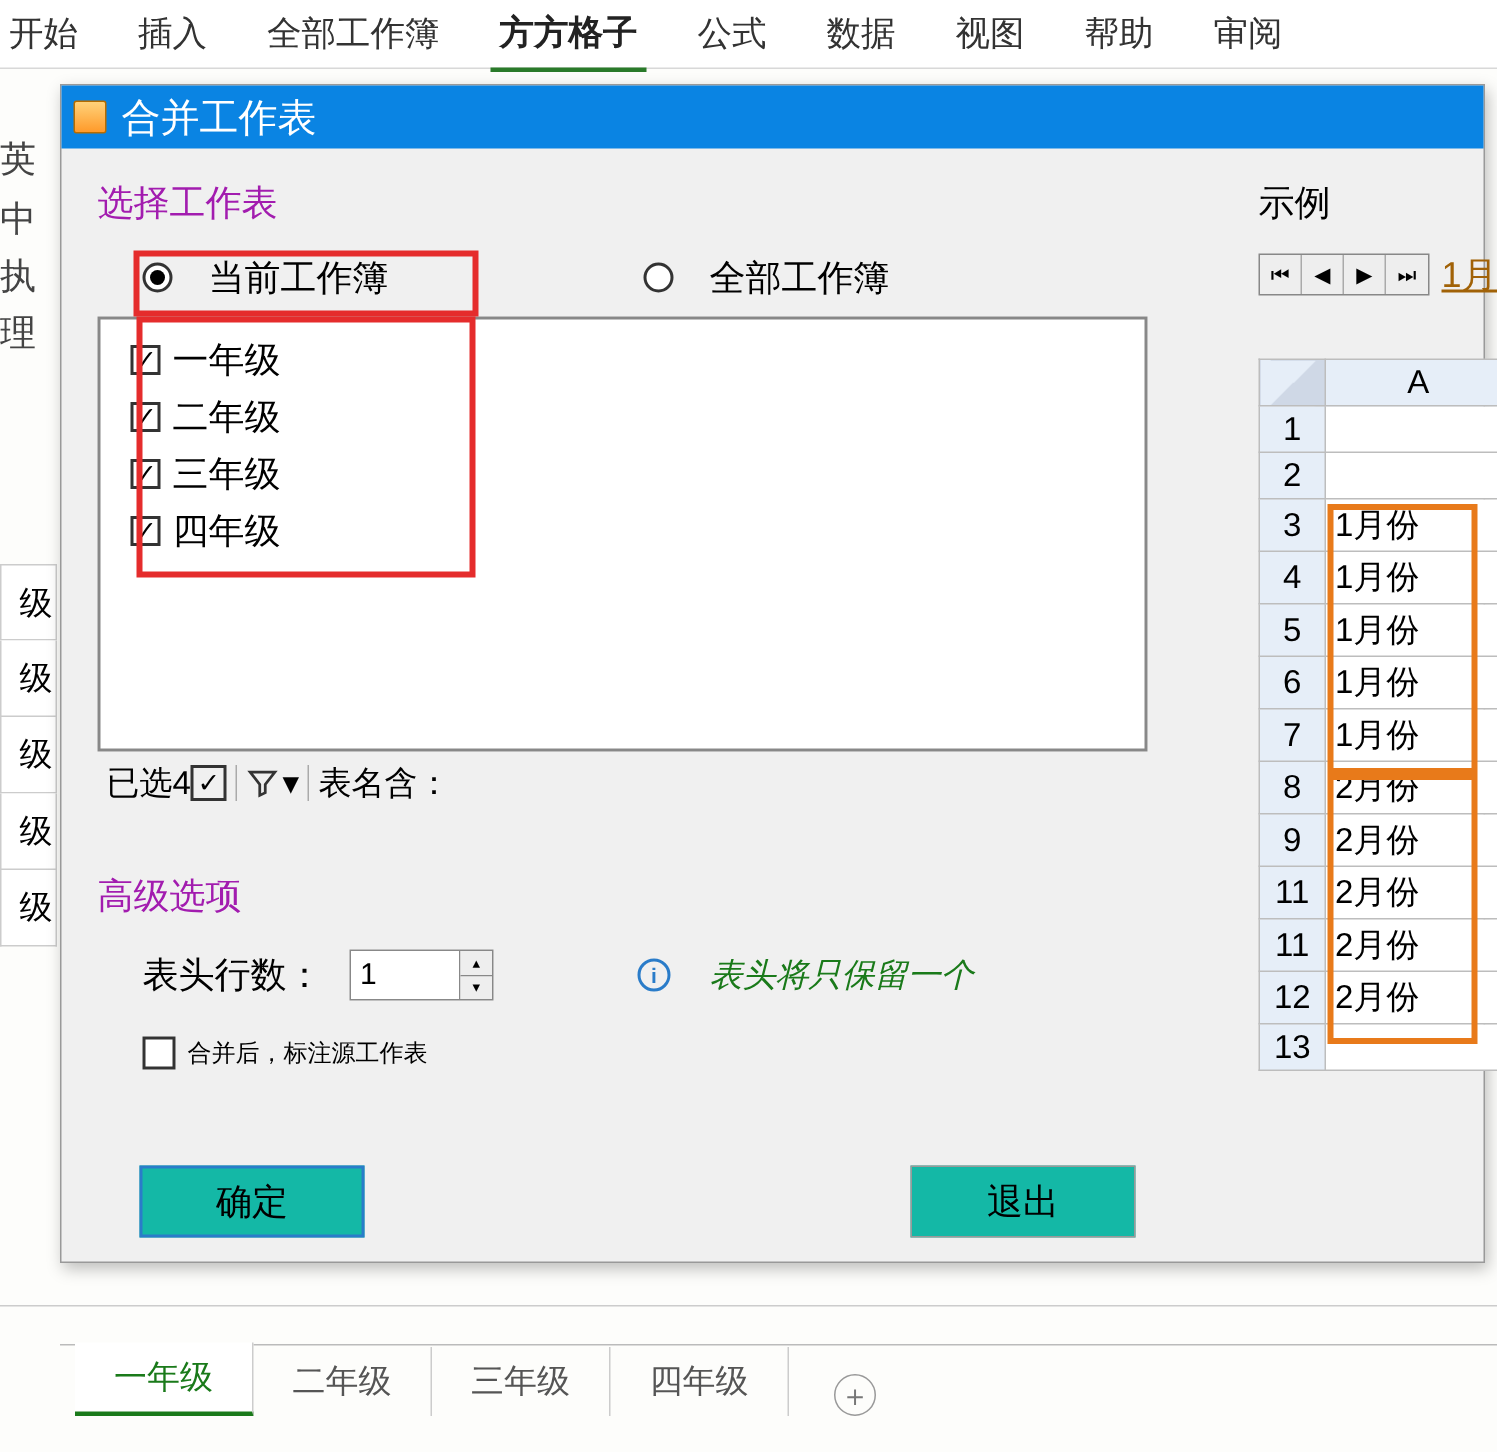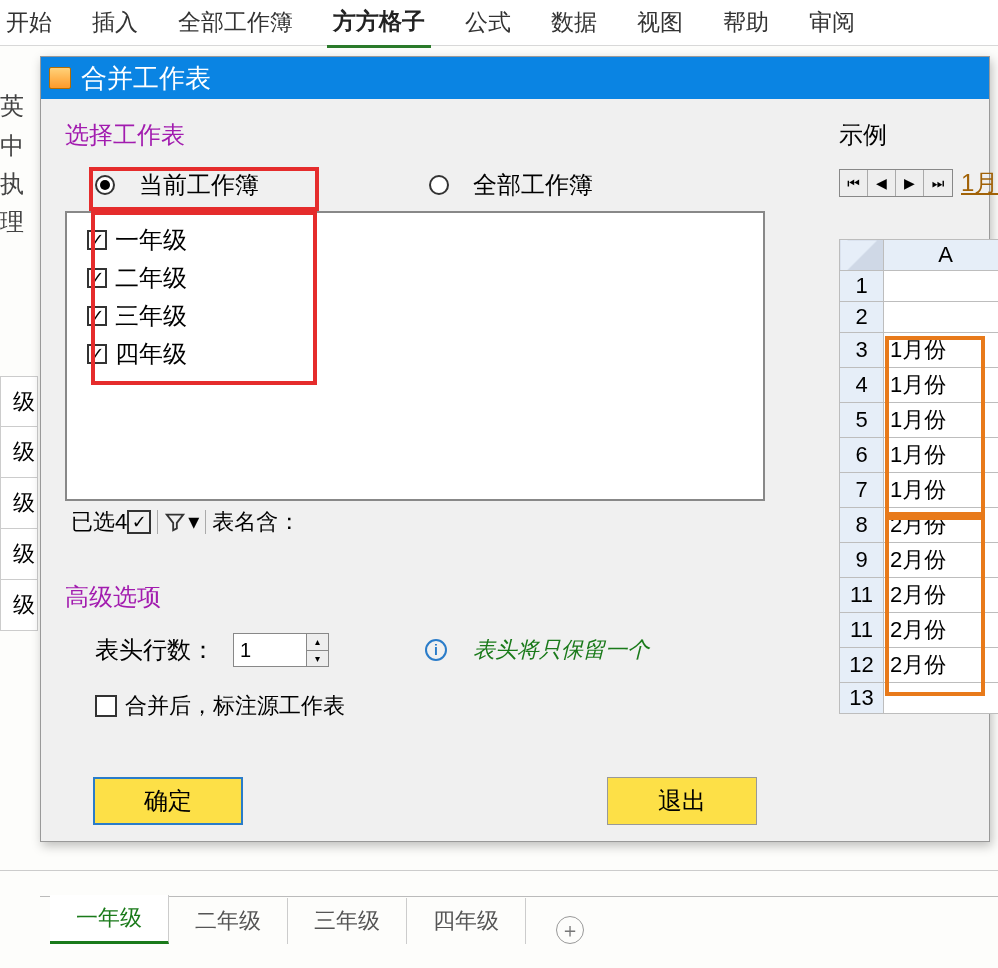--- a/index.html
+++ b/index.html
@@ -126,26 +126,26 @@
 
     
     .advanced { position:absolute; top: 482px; left: 24px; width:720px; }
     .advanced .hdr-row { font-size:24px; margin: 20px 0 0 30px; display:flex; align-items:center; gap:18px;}
     .numbox { width:96px; height:34px; border:1px solid #888; background:#fff; display:flex; align-items:center; padding-left:6px; font-size:20px; position:relative;}
     .spinner { position:absolute; right:0; top:0; bottom:0; width:22px; display:flex; flex-direction:column; border-left:1px solid #888;}
     .spinner div { flex:1; display:flex; align-items:center; justify-content:center; font-size:10px; background:#eee; border-bottom:1px solid #888;}
     .spinner div:last-child { border-bottom:none;}
     .info-icon { width:22px; height:22px; border-radius:50%; border:2px solid #2a7cc9; color:#2a7cc9; font-weight:bold; display:inline-flex; align-items:center; justify-content:center; font-size:14px; margin-right:8px;}
     .green-text { color:#1a7a1a; font-size:22px;font-style:italic;}
-    .chk-row { margin: 24px 0 16px 30px; display:flex; align-items:center; gap:8px; font-size:22px;}
+    .chk-row { margin: 24px 0 16px 30px; display:flex; align-items:center; gap:8px; font-size:16px;}
     .chk2 { width:22px; height:22px; border:2px solid #333; background:#fff;}
 
     
     .btn-row { position:absolute; top: 678px; left:24px; width:720px; display:flex; justify-content:space-between; padding:0 28px;}
-    .btn { width:150px; height:48px; border:1px solid #999; background:#fde047; font-size:24px; cursor:pointer;}
+    .btn { width:150px; height:48px; border:1px solid #999; background:#14b8a6; font-size:24px; cursor:pointer;}
     .btn.primary { border:2px solid #2a7cc9; }
 
     
     .preview { position:absolute; top:20px; right:-190px; width:340px; }
     .preview-label { font-size:24px; margin-bottom:16px; }
     .nav-bar { display:flex; align-items:center; gap:8px; font-size:22px; margin-bottom:40px;}
     .nav-btns { display:flex; border:1px solid #888; background:#eee;}
     .nav-btns div { width:28px; height:26px; border-right:1px solid #aaa; display:flex; align-items:center; justify-content:center; font-size:14px;}
     .nav-btns div:last-child{border-right:none;}
     .sheet-name { color:#a16207; font-size:24px; text-decoration: underline; }

